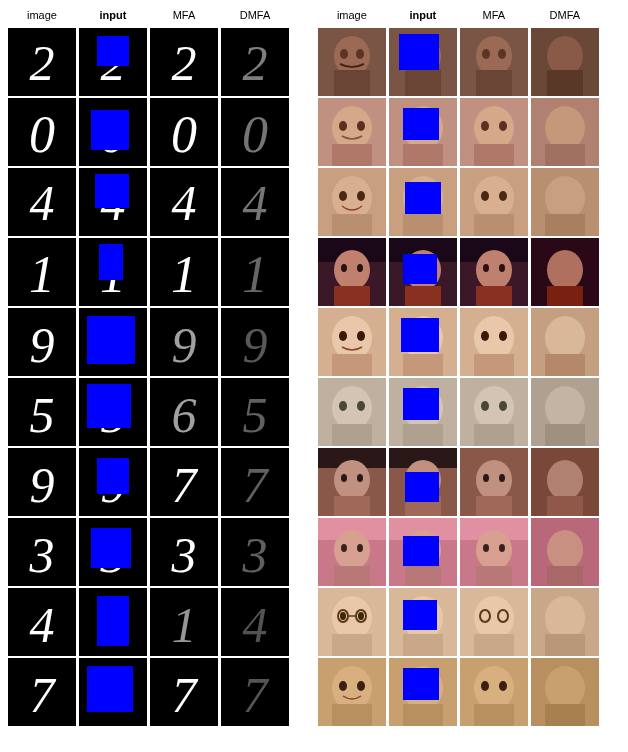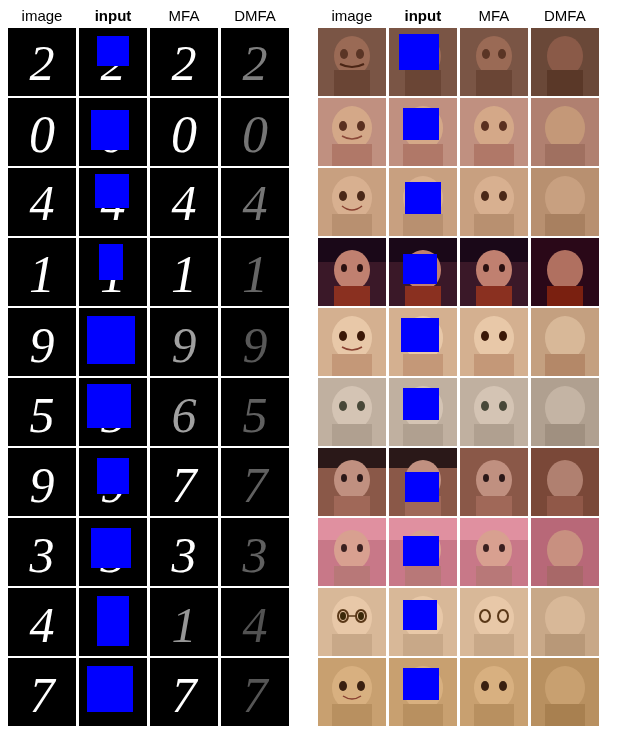--- a/index.html
+++ b/index.html
@@ -26,21 +26,21 @@
 
     .header-row {
       display: flex;
       align-items: center;
       margin-bottom: 2px;
       height: 22px;
     }
 
     .col-header {
       text-align: center;
-      font-size: 15px;
+      font-size: 11px;
       color: #000;
     }
 
     .grid-row {
       display: flex;
       align-items: center;
       margin-bottom: 2px;
     }
 
     .cell {

